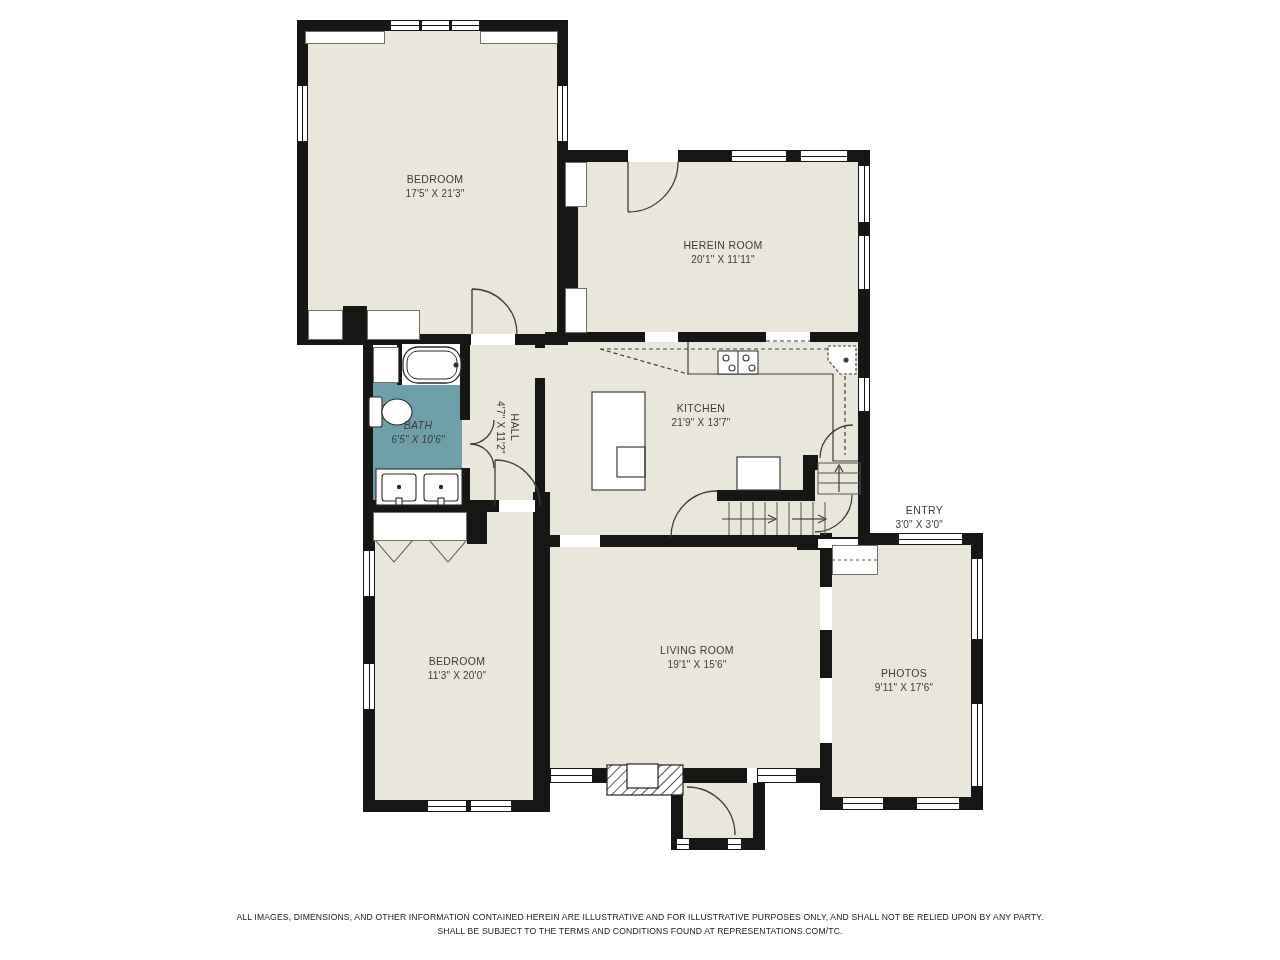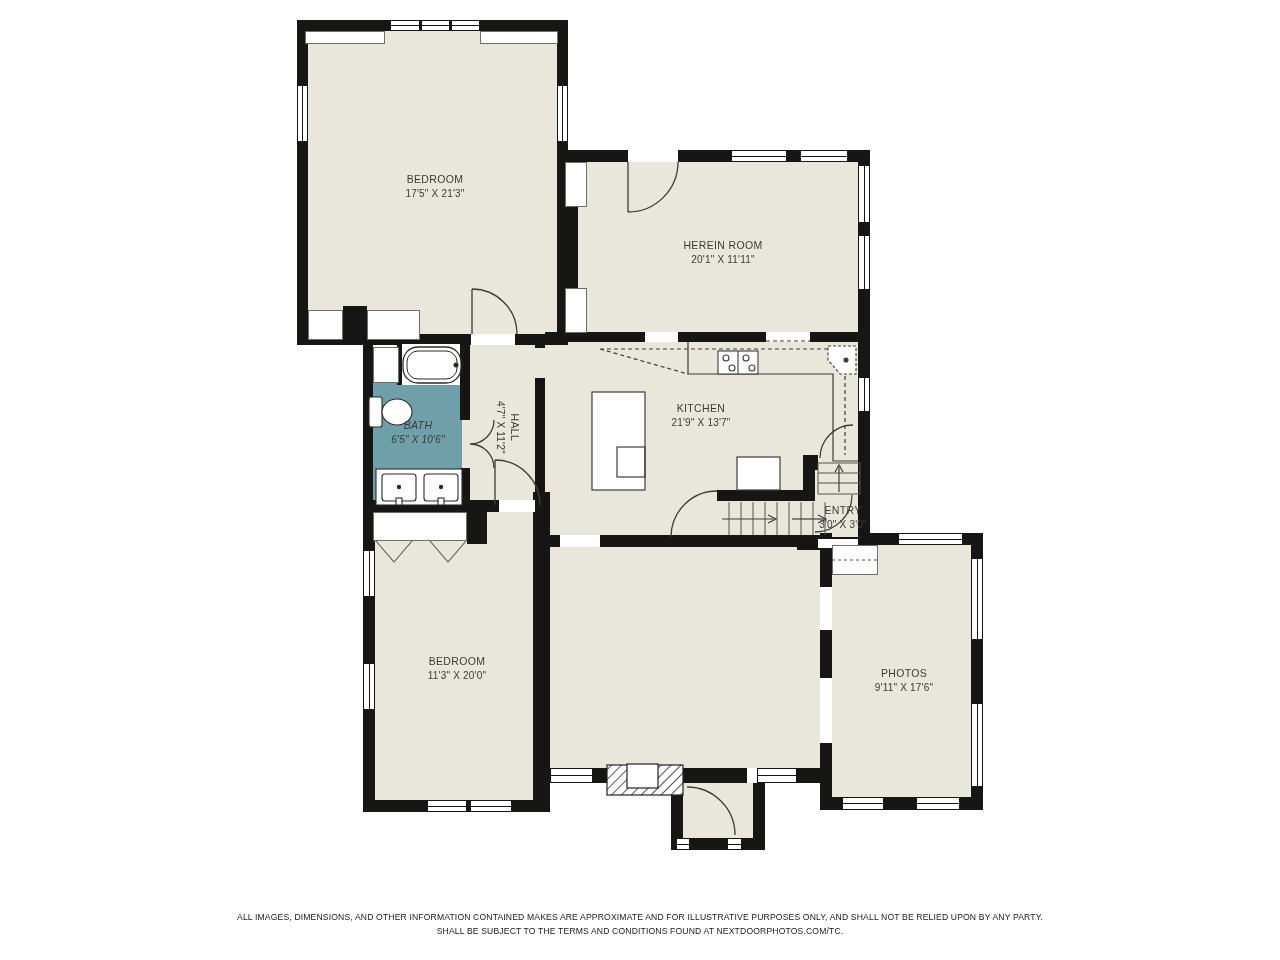--- a/index.html
+++ b/index.html
@@ -237,30 +237,34 @@
     <span class="dims">6'5" X 10'6"</span>
   </div>
   <div class="lbl rot" style="left:408px;top:413px;">
     <span class="nm">HALL</span>
     <span class="dims">4'7" X 11'2"</span>
   </div>
   <div class="lbl" style="left:601px;top:401px;">
     <span class="nm">KITCHEN</span>
     <span class="dims">21'9" X 13'7"</span>
   </div>
-  <div class="lbl" style="left:743px;top:503px;">
+  <div class="lbl" style="left:743px;top:503px;text-align:right;">
     <span class="nm">ENTRY</span>
     <span class="dims">3'0" X 3'0"</span>
   </div>
   <div class="lbl" style="left:357px;top:654px;">
     <span class="nm">BEDROOM</span>
     <span class="dims">11'3" X 20'0"</span>
   </div>
+  <div class="lbl" style="left:597px;top:643px;">
+    <span class="nm">LIVING ROOM</span>
+    <span class="dims">19'1" X 15'6"</span>
+  </div>
   <div class="lbl" style="left:804px;top:666px;">
     <span class="nm">PHOTOS</span>
     <span class="dims">9'11" X 17'6"</span>
   </div>
 
   <div class="disclaimer">
-    <span>ALL IMAGES, DIMENSIONS, AND OTHER INFORMATION CONTAINED MAKES ARE APPROXIMATE AND FOR ILLUSTRATIVE PURPOSES ONLY, AND SHALL NOT BE RELIED UPON BY ANY PARTY.</span>
-    <span>SHALL BE SUBJECT TO THE TERMS AND CONDITIONS FOUND AT NEXTDOORPHOTOS.COM/TC.</span>
+    <span>ALL IMAGES, DIMENSIONS, AND OTHER INFORMATION CONTAINED HEREIN ARE ILLUSTRATIVE AND FOR ILLUSTRATIVE PURPOSES ONLY, AND SHALL NOT BE RELIED UPON BY ANY PARTY.</span>
+    <span>SHALL BE SUBJECT TO THE TERMS AND CONDITIONS FOUND AT REPRESENTATIONS.COM/TC.</span>
   </div>
 </div>
 
 </body></html>

